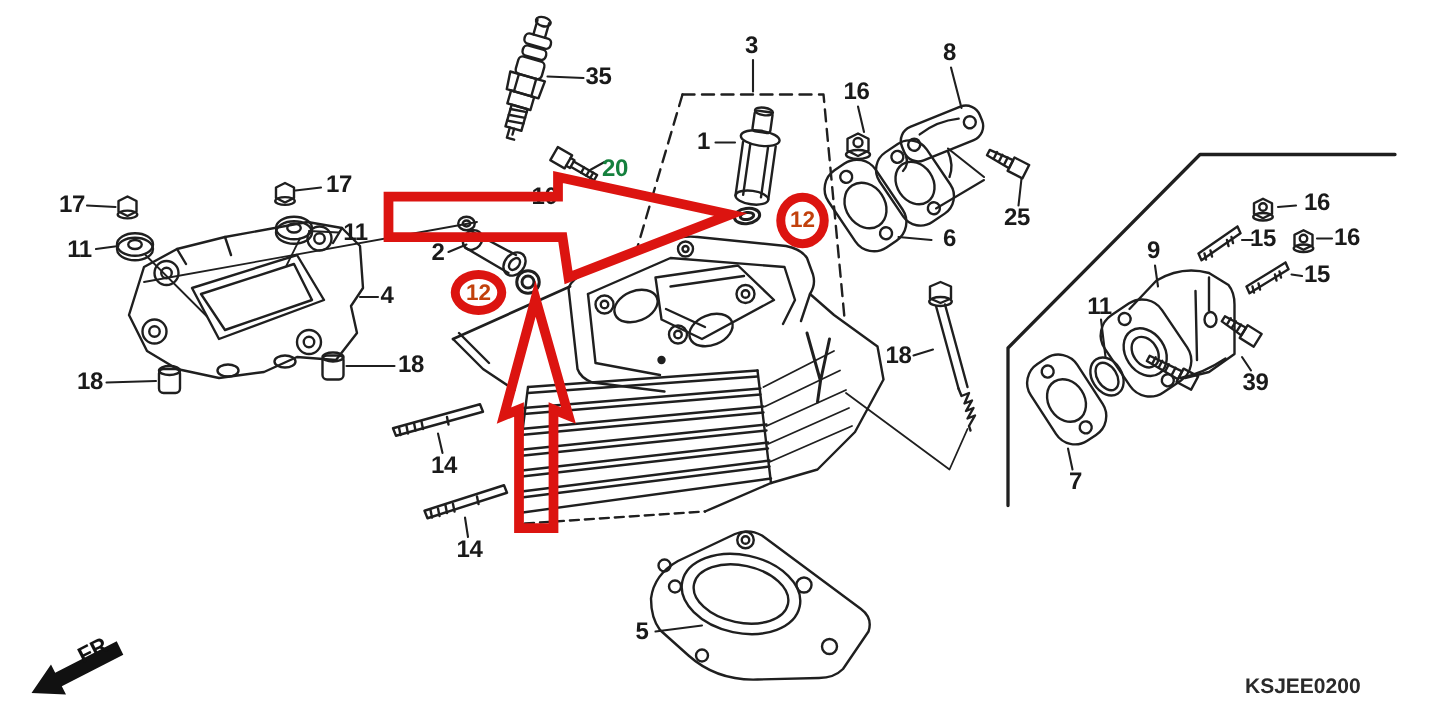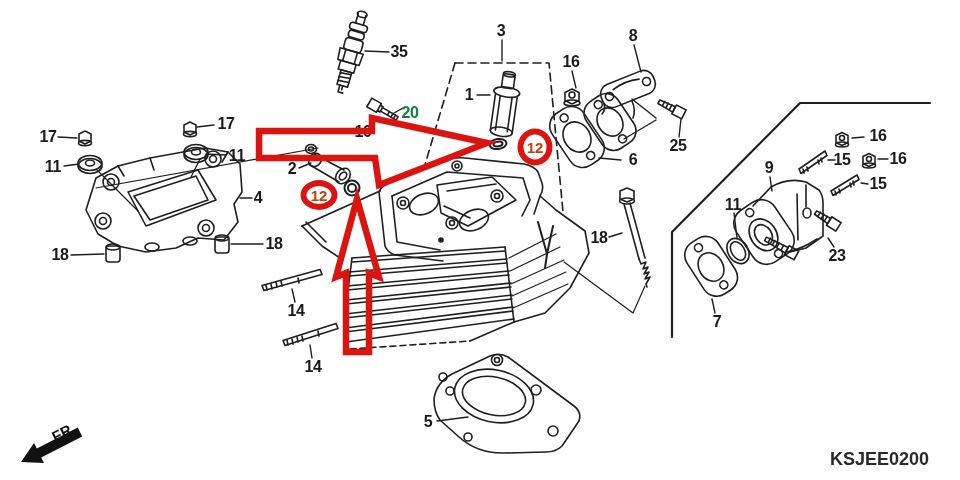--- a/index.html
+++ b/index.html
@@ -10,21 +10,21 @@
   #annotations{z-index:3;pointer-events:none;}
   .part-label{position:absolute;transform:translate(-50%,-50%);
               font-weight:700;font-size:16px;color:#1a1a1a;z-index:2;
               white-space:nowrap;letter-spacing:-.3px;}
   .ring-label{position:absolute;transform:translate(-50%,-50%);
               border:6px solid var(--red,#dc1410);border-radius:50%;
               display:flex;align-items:center;justify-content:center;
               box-sizing:border-box;z-index:4;background:transparent;}
   .ring-label span{font-weight:700;font-size:15px;color:#c2410c;line-height:1;}
   .diagram-code{position:absolute;left:830px;top:449px;font-weight:700;
-                font-size:18px;color:#2a2a2a;z-index:2;}
+                font-size:14px;color:#2a2a2a;z-index:2;}
 </style>
 </head>
 <body>
 
 <div class="stage">
 
 <svg id="lineart" width="960" height="480" viewBox="0 0 960 480" fill="none" stroke="#1f1f1f" stroke-width="1.6" stroke-linecap="round" stroke-linejoin="round">
 
   <g stroke-width="1.4">
     <path d="M365,51 L389,52"></path>
@@ -327,21 +327,21 @@
       <span class="part-label" style="left: 363px; top: 132px; color: rgb(26, 26, 26);">10</span>
       <span class="part-label" style="left: 60px; top: 255px; color: rgb(26, 26, 26);">18</span>
       <span class="part-label" style="left: 274px; top: 244px; color: rgb(26, 26, 26);">18</span>
       <span class="part-label" style="left: 296px; top: 311px; color: rgb(26, 26, 26);">14</span>
       <span class="part-label" style="left: 313px; top: 367px; color: rgb(26, 26, 26);">14</span>
       <span class="part-label" style="left: 428px; top: 422px; color: rgb(26, 26, 26);">5</span>
       <span class="part-label" style="left: 599px; top: 238px; color: rgb(26, 26, 26);">18</span>
       <span class="part-label" style="left: 733px; top: 205px; color: rgb(26, 26, 26);">11</span>
       <span class="part-label" style="left: 769px; top: 168px; color: rgb(26, 26, 26);">9</span>
       <span class="part-label" style="left: 717px; top: 322px; color: rgb(26, 26, 26);">7</span>
-      <span class="part-label" style="left: 837px; top: 256px; color: rgb(26, 26, 26);">23</span>
+      <span class="part-label" style="left: 837px; top: 256px; color: rgb(26, 26, 26);">39</span>
       <span class="part-label" style="left: 842px; top: 160px; color: rgb(26, 26, 26);">15</span>
       <span class="part-label" style="left: 878px; top: 184px; color: rgb(26, 26, 26);">15</span>
       <span class="part-label" style="left: 878px; top: 136px; color: rgb(26, 26, 26);">16</span>
       <span class="part-label" style="left: 898px; top: 159px; color: rgb(26, 26, 26);">16</span>
     </div>
 
 <svg id="annotations" width="960" height="480" viewBox="0 0 960 480" fill="none" stroke="#dc1410" stroke-width="6.5" stroke-linejoin="miter">
   <polygon points="259,131 372,131 372,118 487,143 379,185 375,158 259,158"></polygon>
   <polygon points="357,199 379,277 369,273 369,352 346,352 346,273 336,277"></polygon>
 </svg>

